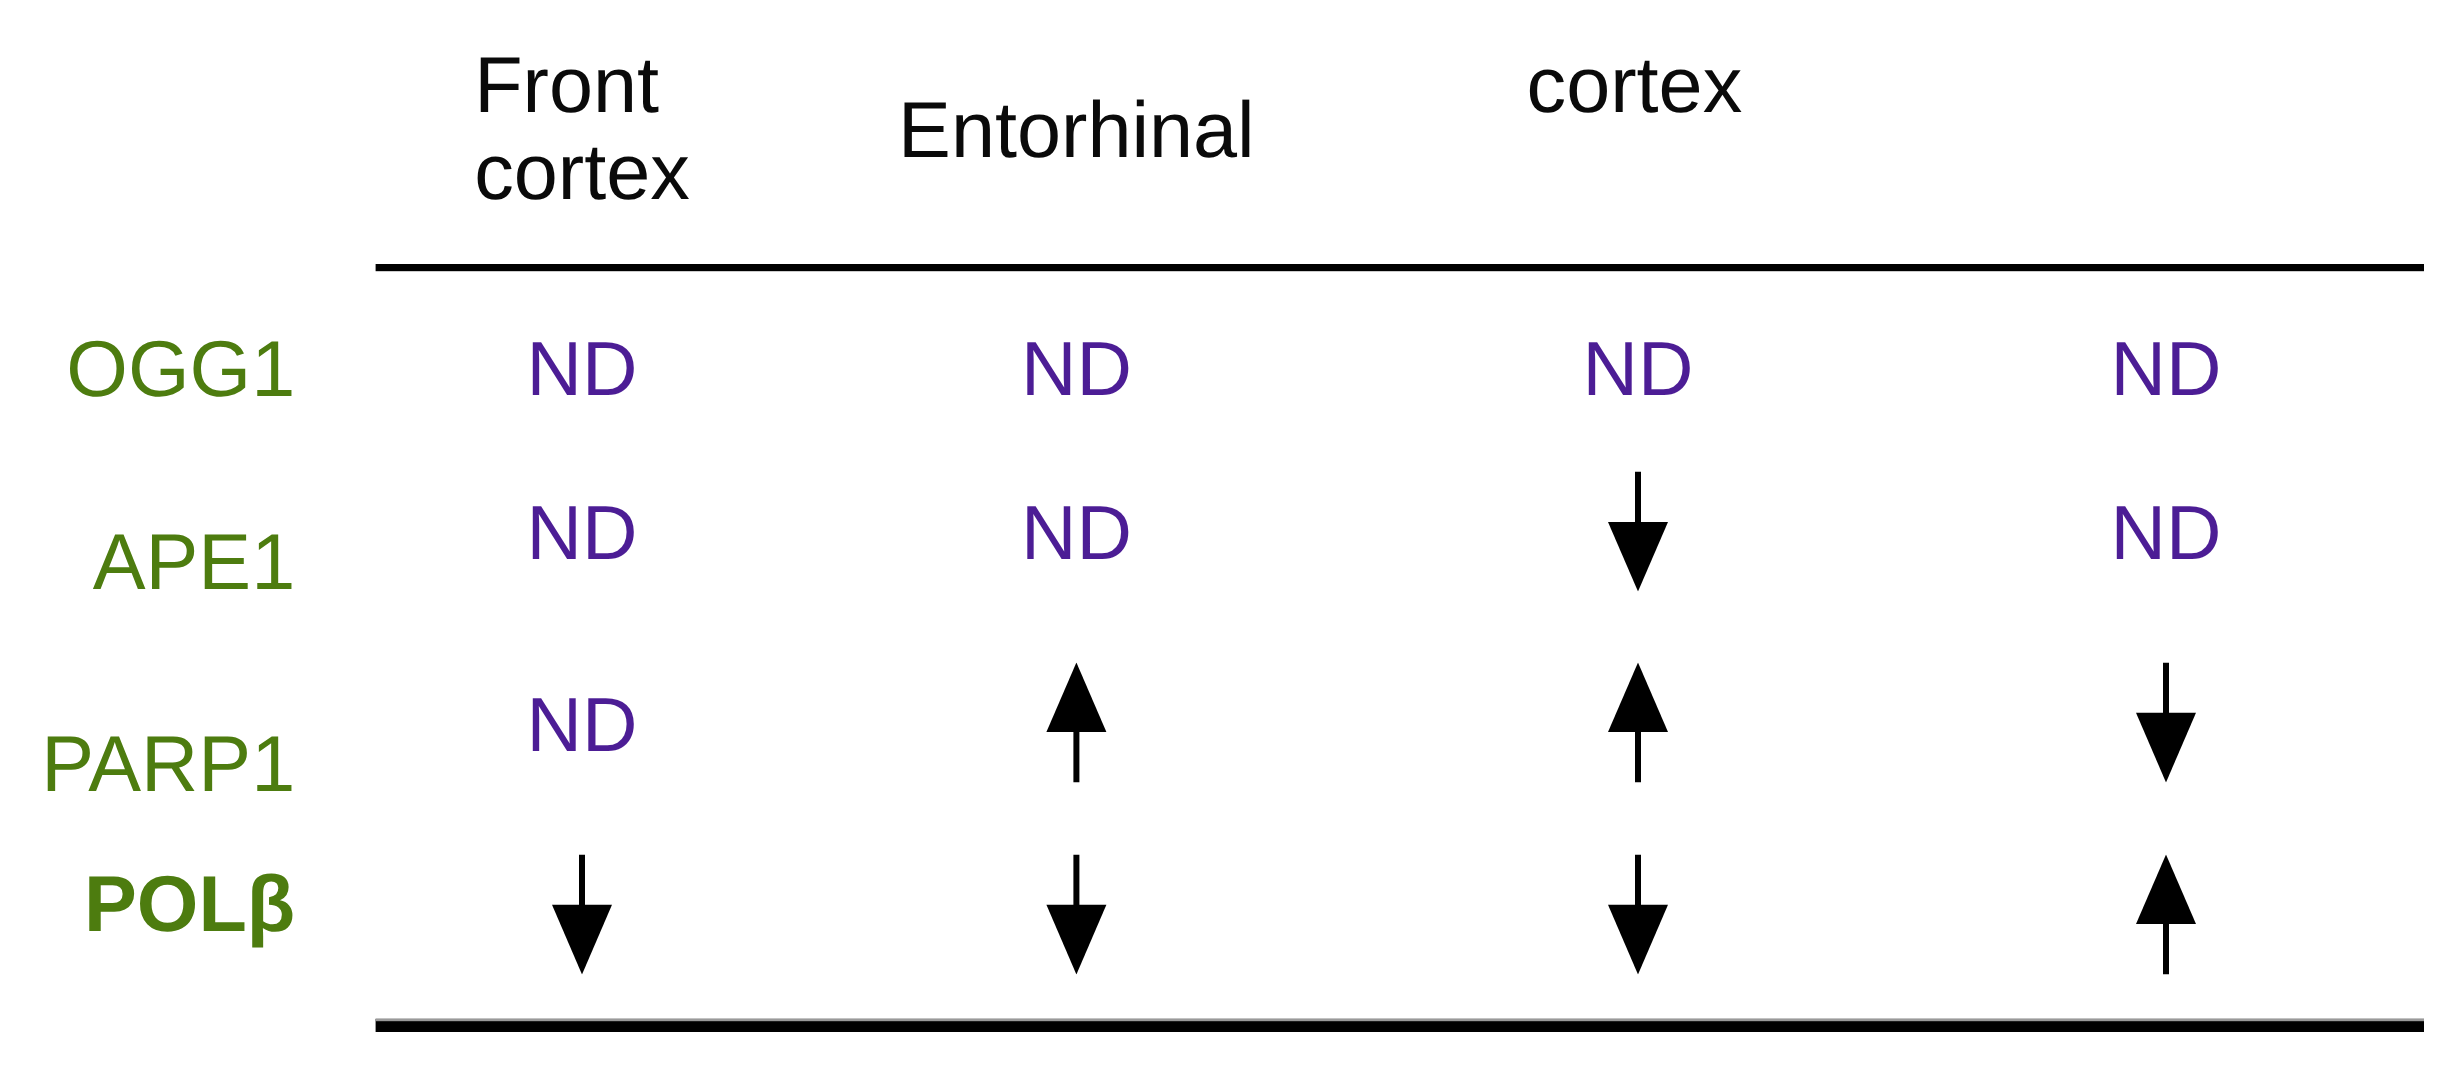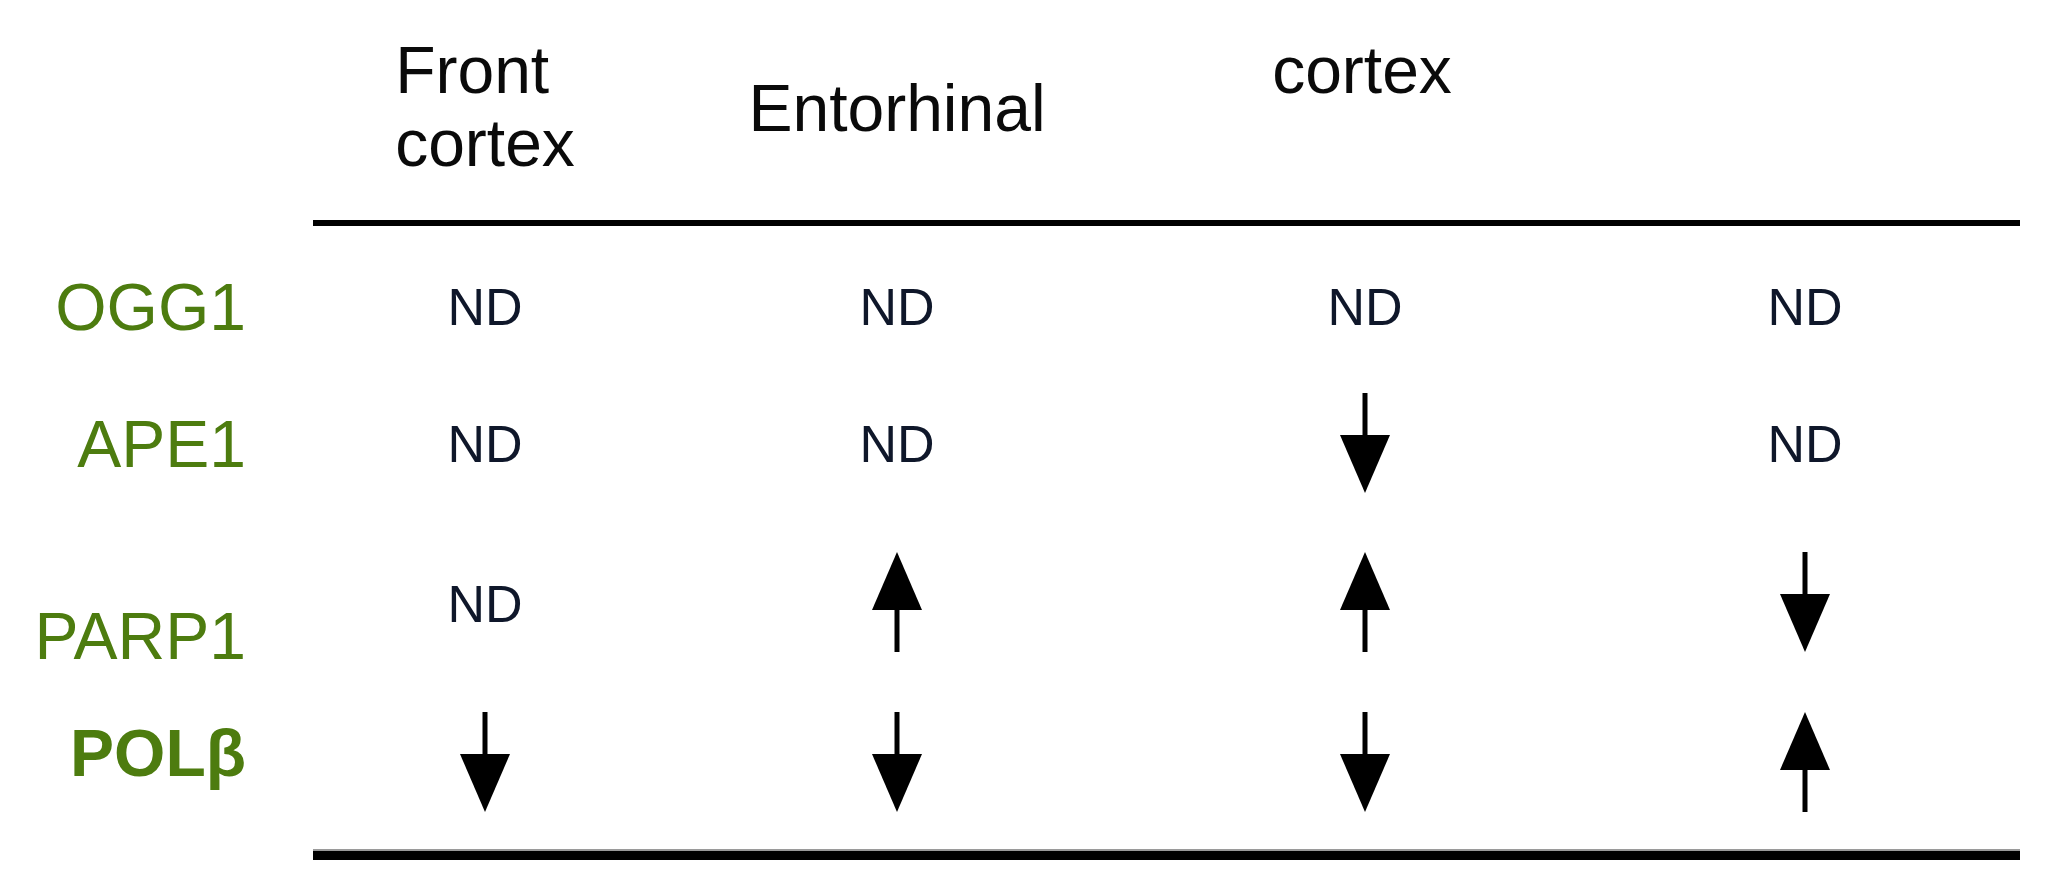--- a/index.html
+++ b/index.html
@@ -33,24 +33,24 @@
     position:absolute;
     right:1804px;          
     font-size:66px;
     line-height:73px;
     white-space:nowrap;
     color:#4d7c0f;
   }
   .cell-nd{
     position:absolute;
     transform:translateX(-50%);
-    font-size:52px;
+    font-size:64px;
     line-height:73px;
     white-space:nowrap;
-    color:#0f172a;
+    color:#4c1d95;
   }
   .arrow{
     position:absolute;
     width:52px;height:100px;
     transform:translateX(-50%);
   }
 </style>
 </head>
 <body>
 
@@ -69,21 +69,21 @@
 
   <div class="rule" id="top-rule"></div>
   <div class="rule" id="bottom-rule"></div>
 
   <div id="rows-layer">
       <div class="row-label" style="top: 271px;">OGG1</div>
       <div class="cell-nd" style="left: 485px; top: 271px;">ND</div>
       <div class="cell-nd" style="left: 897px; top: 271px;">ND</div>
       <div class="cell-nd" style="left: 1365px; top: 271px;">ND</div>
       <div class="cell-nd" style="left: 1805px; top: 271px;">ND</div>
-      <div class="row-label" style="top: 408px;">APE1</div>
+      <div class="row-label" style="top: 432px;">APE1</div>
       <div class="cell-nd" style="left: 485px; top: 408px;">ND</div>
       <div class="cell-nd" style="left: 897px; top: 408px;">ND</div>
       <svg viewBox="0 0 52 100" class="arrow" style="left: 1365px; top: 393px;">
         <polygon fill="#000" points="1,42 51,42 26,100"></polygon>
         <line stroke="#000" stroke-width="5" x1="26" y1="0" x2="26" y2="46"></line>
       </svg>
       <div class="cell-nd" style="left: 1805px; top: 408px;">ND</div>
       <div class="row-label" style="top: 600px;">PARP1</div>
       <div class="cell-nd" style="left: 485px; top: 568px;">ND</div>
       <svg viewBox="0 0 52 100" class="arrow" style="left: 897px; top: 552px;">

